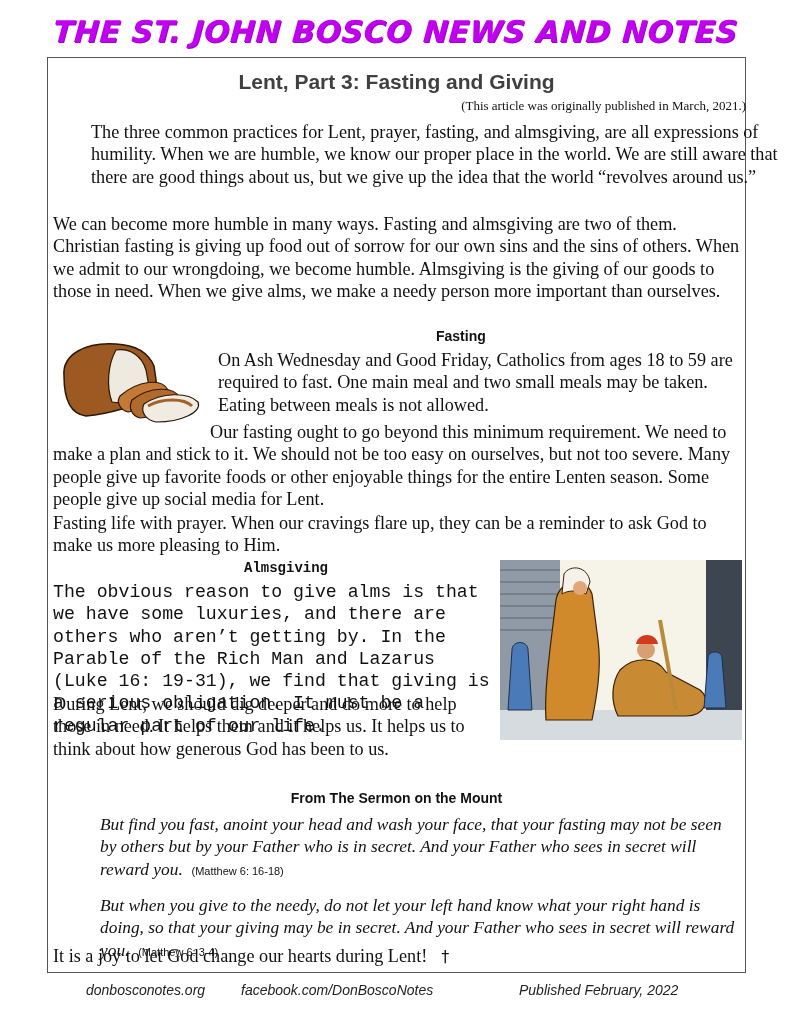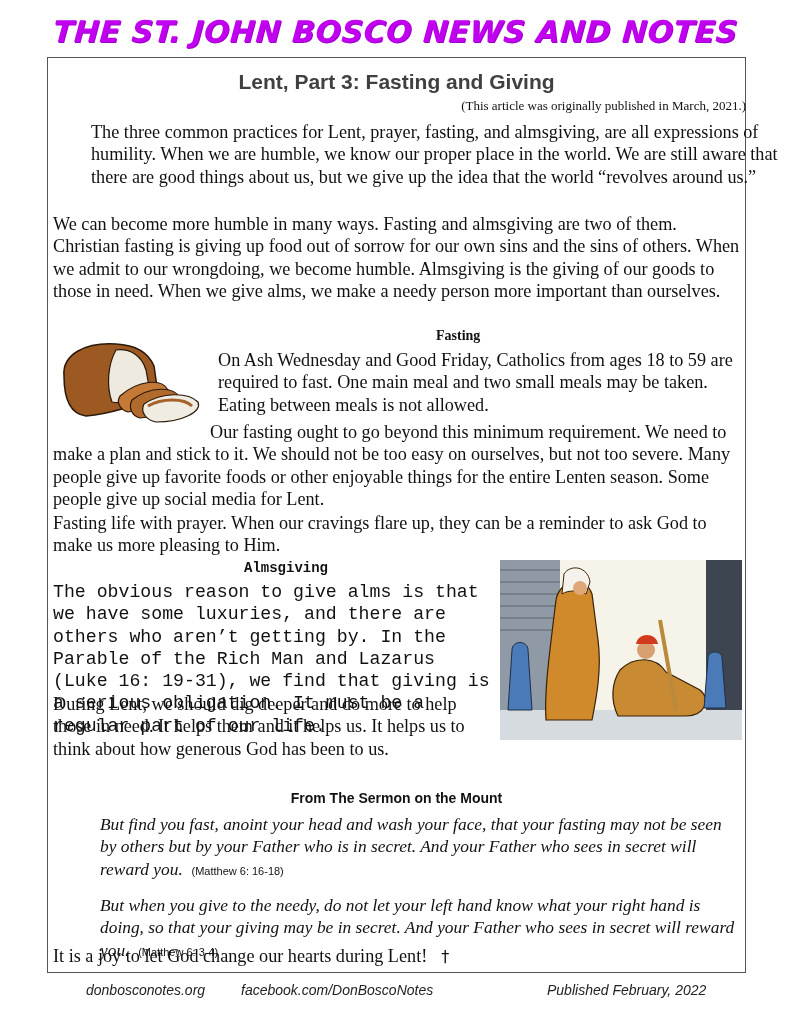--- a/index.html
+++ b/index.html
@@ -4,39 +4,39 @@
 <style>
   html, body { margin: 0; padding: 0; background: #ffffff; }
   body { width: 791px; height: 1023px; position: relative; overflow: hidden; font-family: "Liberation Serif", "DejaVu Serif", serif; color: #111; }
   .masthead { position: absolute; top: 14px; left: 0; width: 791px; text-align: center; font-family: "DejaVu Sans", sans-serif; font-weight: bold; font-style: italic; font-size: 30px; letter-spacing: 0.5px; color: #c000ee; text-shadow: 1px 1px 0 #a000cc; transform: skewX(-4deg); }
   .frame { position: absolute; top: 57px; left: 47px; width: 699px; height: 916px; border: 1px solid #555; box-sizing: border-box; }
   .title { position: absolute; top: 70px; left: 47px; width: 699px; text-align: center; font-family: "Liberation Sans", sans-serif; font-weight: bold; font-size: 21px; color: #404040; }
   .subtitle { position: absolute; top: 98px; left: 47px; width: 699px; text-align: right; font-size: 13px; }
   .p { position: absolute; font-size: 18.2px; line-height: 22.3px; margin: 0; }
   .p1 { top: 121px; left: 67px; width: 690px; margin-left: 24px; }
   .p2 { top: 213px; left: 53px; width: 690px; }
-  .h-fasting { position: absolute; top: 328px; left: 436px; font-family: Liberation Serif, serif; font-weight: bold; font-size: 14px; }
+  .h-fasting { position: absolute; top: 328px; left: 436px; font-family: Liberation Sans, sans-serif; font-weight: bold; font-size: 14px; }
   .bread { position: absolute; top: 336px; left: 58px; width: 148px; height: 88px; }
   .p3 { top: 349px; left: 210px; width: 530px; margin-left: 8px; }
   .p4 { top: 421px; left: 53px; width: 690px; text-indent: 157px; }
   .p5 { top: 512px; left: 53px; width: 690px; }
   .h-alms { position: absolute; top: 560px; left: 244px; font-family: Liberation Mono, monospace; font-weight: bold; font-size: 14px; }
   .p6 { top: 581px; left: 53px; width: 445px; font-family: Liberation Mono, monospace; }
   .p7 { top: 693px; left: 53px; width: 445px; }
   .lazarus { position: absolute; top: 560px; left: 500px; width: 242px; height: 180px; overflow: hidden; }
   .h-sermon { position: absolute; top: 790px; left: 47px; width: 699px; text-align: center; font-family: "Liberation Sans", sans-serif; font-weight: bold; font-size: 14px; }
   .quote { position: absolute; left: 100px; width: 640px; font-style: italic; font-size: 17.4px; line-height: 22.3px; margin: 0; }
   .q1 { top: 813px; }
   .q2 { top: 878px; margin-top: 16px; }
   .ref { font-style: normal; font-family: "Liberation Sans", sans-serif; font-size: 11px; }
   .closing { position: absolute; top: 946px; left: 53px; font-size: 18.2px; }
   .cross { font-family: "DejaVu Sans", sans-serif; font-size: 16px; margin-left: 14px; }
   .footer { position: absolute; top: 982px; left: 0; width: 791px; font-family: "Liberation Sans", sans-serif; font-style: italic; font-size: 14px; color: #222; }
   .footer span { position: absolute; white-space: nowrap; }
-  .f1 { left: 86px; } .f2 { left: 241px; } .f3 { left: 462px; margin-top: 44px; } .f4 { left: 547px; }
+  .f1 { left: 86px; } .f2 { left: 241px; } .f3 { left: 462px; margin-top: 44px; } .f4 { left: 519px; }
 </style>
 </head>
 <body>
 
 <div class="masthead">THE ST. JOHN BOSCO NEWS AND NOTES</div>
 
 <div class="frame"></div>
 
 <div class="title">Lent, Part 3: Fasting and Giving</div>
 <div class="subtitle">(This article was originally published in March, 2021.)</div>

